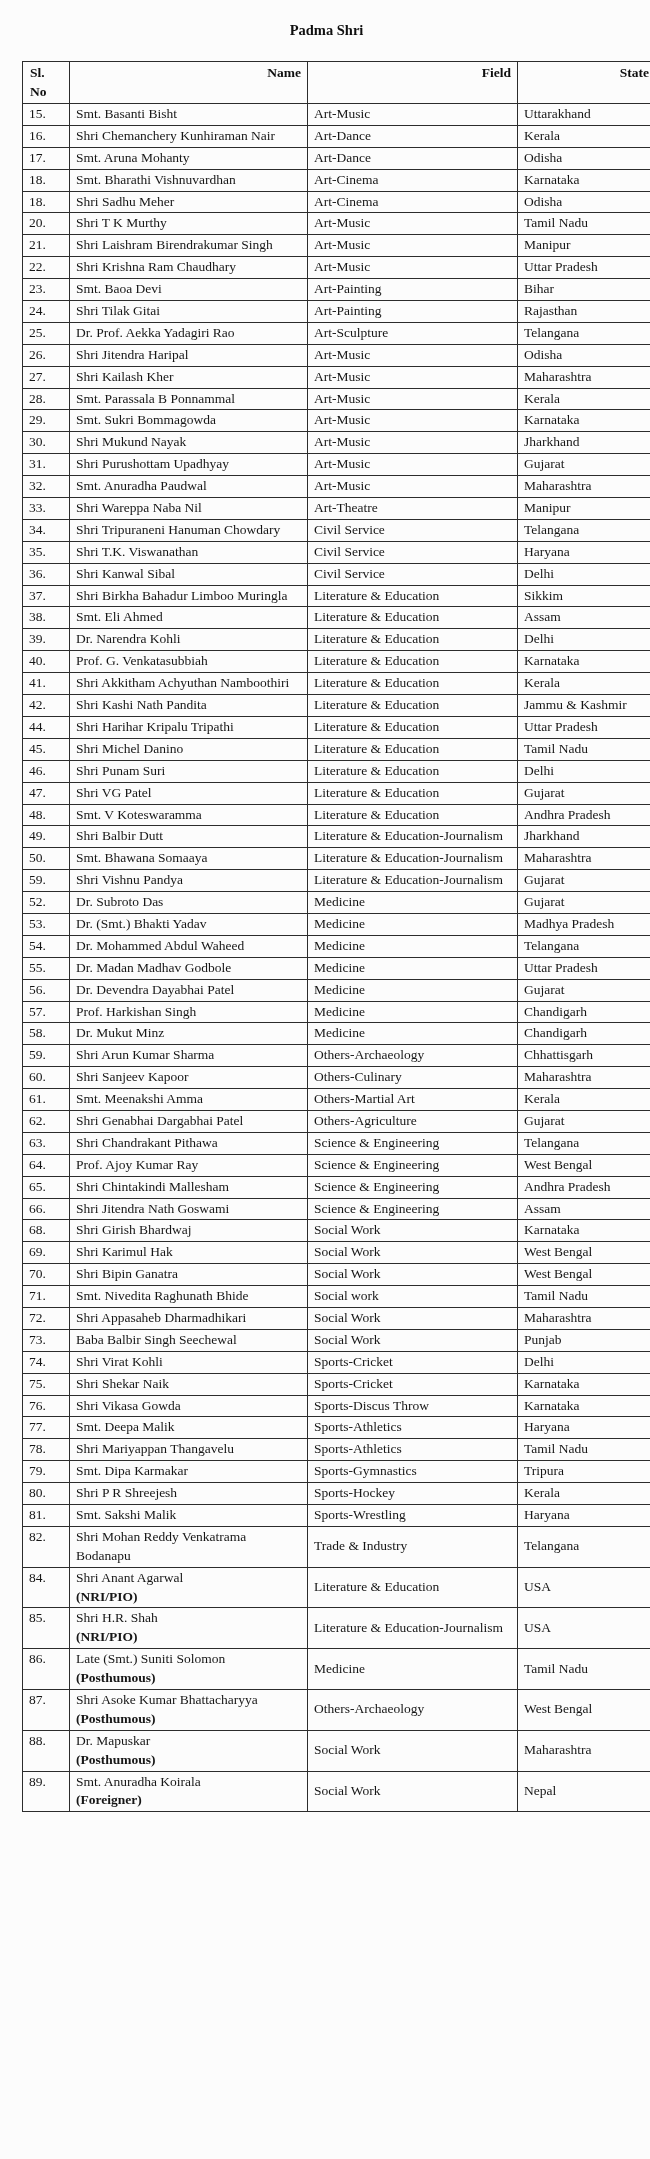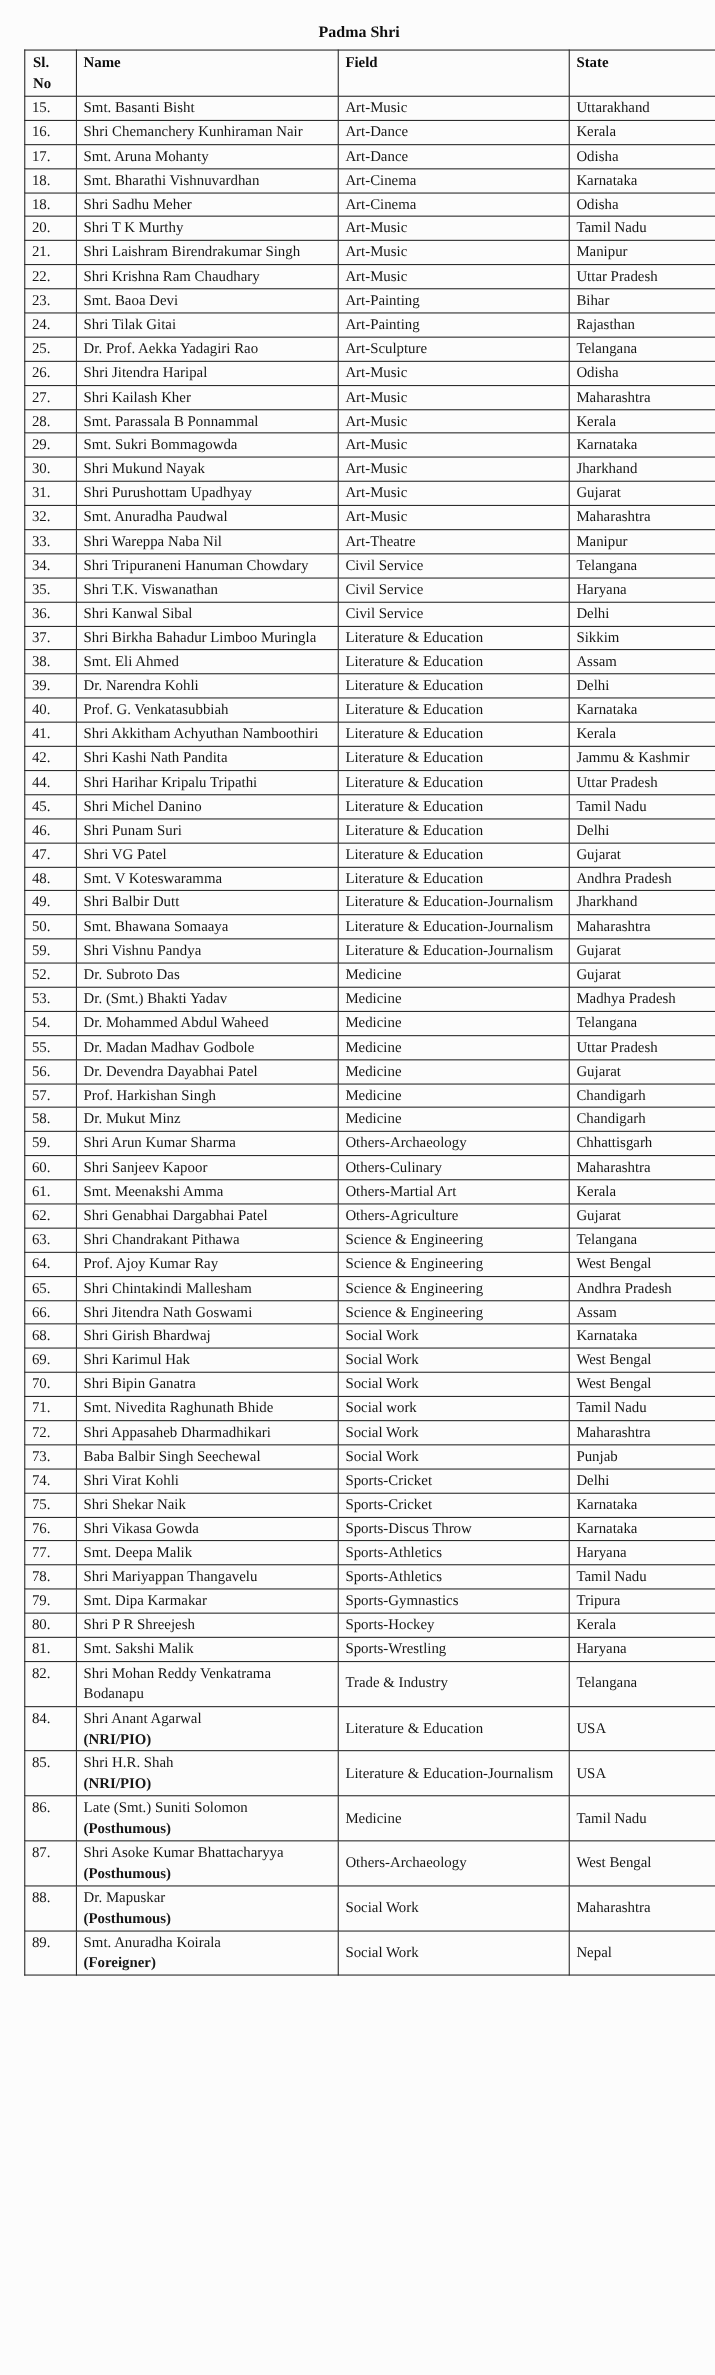--- a/index.html
+++ b/index.html
@@ -11,21 +11,21 @@
     color: #111;
   }
   .page {
     width: 650px;
     min-height: 2159px;
     box-sizing: border-box;
     padding-top: 22px;
   }
   .doc-title {
     width: 633px;
-    margin: 0 0 6px 10px;
+    margin: 0 0 22px 10px;
     text-align: center;
     font-size: 14.5px;
     font-weight: bold;
     color: #0f0f0f;
   }
   table.awardees {
     border-collapse: collapse;
     width: 633px;
     margin-left: 22px;
     table-layout: fixed;
@@ -37,21 +37,21 @@
   th, td {
     border: 1px solid #2c2c2c;
     padding: 1px 6px;
     font-size: 13.5px;
     line-height: 1.4;
     overflow: hidden;
     word-wrap: break-word;
   }
   th {
     font-weight: bold;
-    text-align: left;
+    text-align: right;
     vertical-align: top;
     height: 38px;
     padding-top: 2px;
     color: #0f0f0f;
   }
   th.h-no { text-align: left; padding-left: 7px; }
   td { vertical-align: middle; color: #161616; }
   td.cell-no { vertical-align: top; }
   .name-suffix { font-weight: bold; }
 </style>

